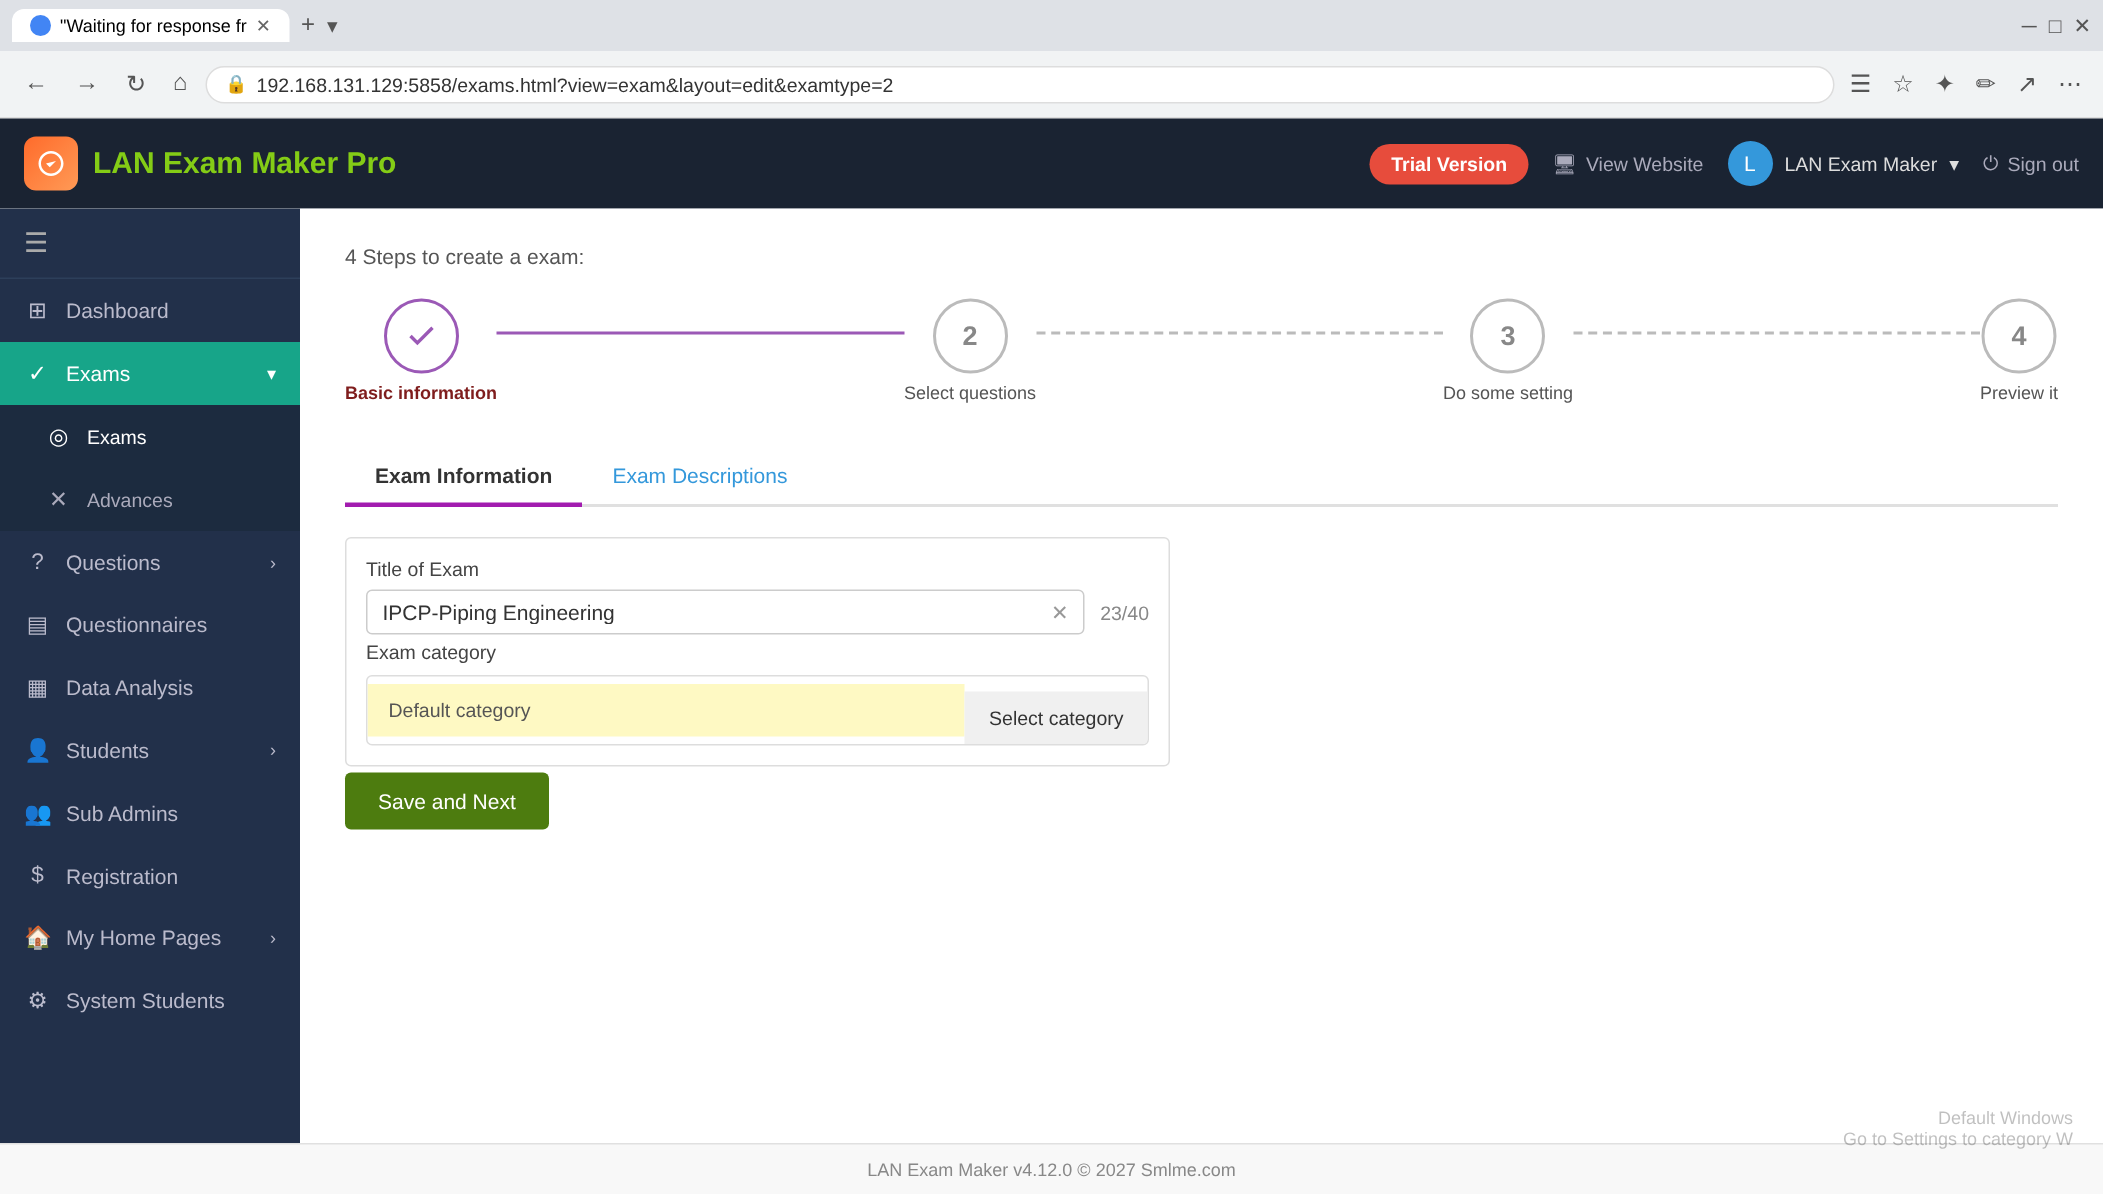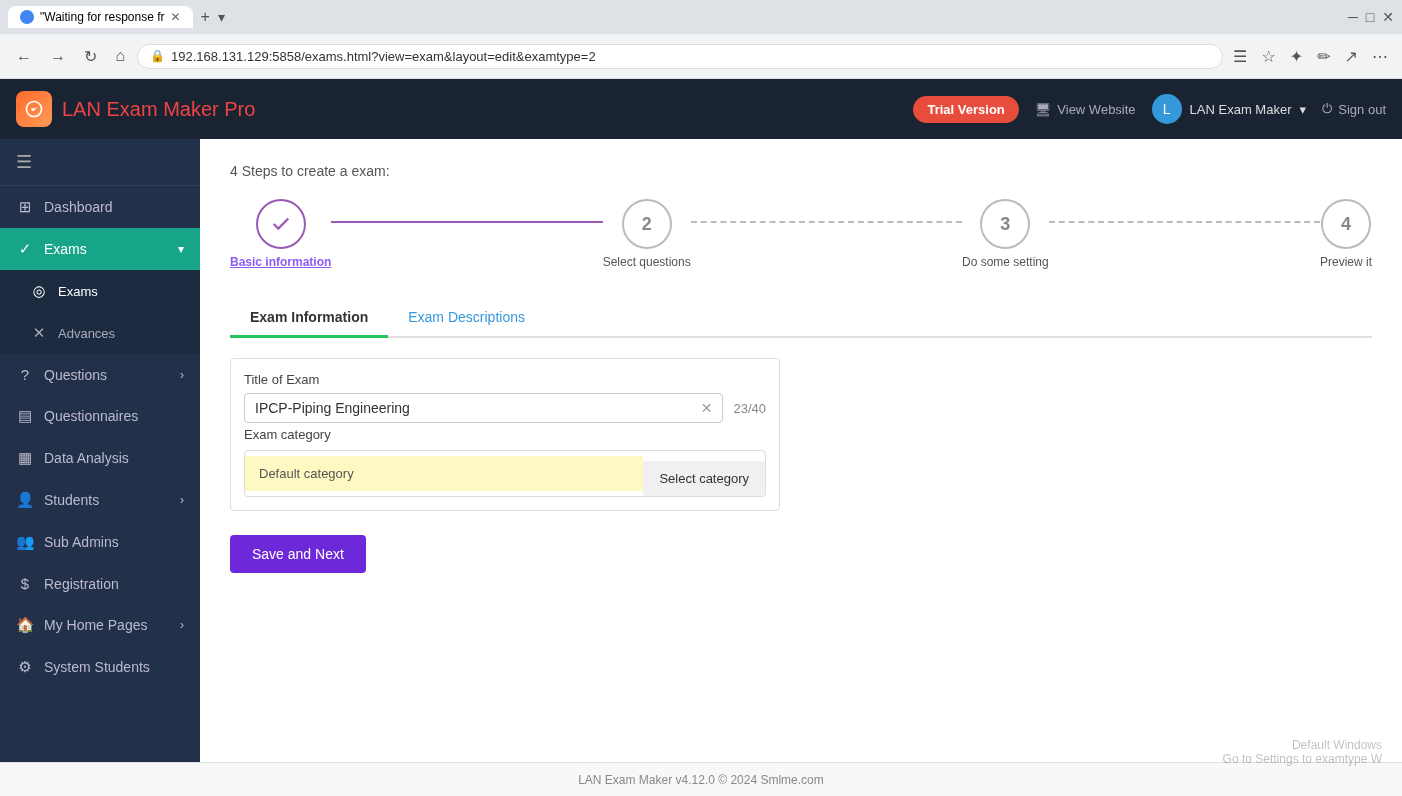--- a/index.html
+++ b/index.html
@@ -19,21 +19,21 @@
     .browser-address-bar .lock-icon { color: #888; font-size: 12px; }
     .browser-toolbar-right { display: flex; align-items: center; gap: 6px; }
     .browser-icon-btn { background: none; border: none; cursor: pointer; color: #555; font-size: 16px; padding: 4px; }
 
     
     .app-wrapper { display: flex; flex-direction: column; height: calc(796px - 78px); }
     .app-header { background: #1a2332; display: flex; align-items: center; padding: 0 16px; height: 60px; gap: 16px; }
     .app-logo { display: flex; align-items: center; gap: 10px; flex: 1; }
     .logo-icon { width: 36px; height: 36px; background: linear-gradient(135deg, #ff6b2b, #ff9a56); border-radius: 8px; display: flex; align-items: center; justify-content: center; }
     .logo-icon svg { width: 20px; height: 20px; fill: white; }
-    .app-title { color: #ef4444; font-size: 20px; font-weight: 400; }
+    .app-title { color: #84cc16; font-size: 20px; font-weight: 700; }
     .trial-badge { background: #e74c3c; color: white; padding: 6px 14px; border-radius: 20px; font-size: 13px; font-weight: 600; }
     .header-link { color: #aab; font-size: 13px; cursor: pointer; display: flex; align-items: center; gap: 6px; }
     .header-user { display: flex; align-items: center; gap: 8px; color: #ddd; font-size: 13px; cursor: pointer; }
     .user-avatar { width: 30px; height: 30px; background: #3498db; border-radius: 50%; display: flex; align-items: center; justify-content: center; color: white; font-size: 14px; }
     .header-signout { color: #aab; font-size: 13px; cursor: pointer; display: flex; align-items: center; gap: 6px; }
 
     
     .main-layout { display: flex; flex: 1; overflow: hidden; }
 
     
@@ -52,46 +52,46 @@
 
     .steps-title { color: #555; font-size: 14px; margin-bottom: 20px; }
 
     
     .steps-container { display: flex; align-items: center; margin-bottom: 30px; }
     .step-item { display: flex; flex-direction: column; align-items: center; position: relative; }
     .step-circle { width: 50px; height: 50px; border-radius: 50%; border: 2px solid #9b59b6; display: flex; align-items: center; justify-content: center; font-size: 18px; font-weight: 600; background: white; color: #9b59b6; z-index: 1; }
     .step-circle.completed { background: white; border-color: #9b59b6; color: #9b59b6; }
     .step-circle.inactive { border-color: #bbb; color: #888; }
     .step-label { font-size: 12px; color: #555; margin-top: 6px; text-align: center; font-weight: 500; }
-    .step-label.bold { font-weight: 700; color: #8b5cf6; text-decoration: underline; }
+    .step-label.bold { font-weight: 700; color: #7f1d1d; }
     .step-connector { flex: 1; height: 2px; margin-top: -24px; }
     .step-connector.solid { background: #9b59b6; }
     .step-connector.dashed { border-top: 2px dashed #bbb; background: none; }
 
     
     .tabs-bar { display: flex; border-bottom: 2px solid #e0e0e0; margin-bottom: 20px; }
     .tab-btn { padding: 10px 20px; cursor: pointer; font-size: 14px; color: #888; border-bottom: 3px solid transparent; margin-bottom: -2px; background: none; border-top: none; border-left: none; border-right: none; }
-    .tab-btn.active { color: #333; border-bottom: 3px solid #22c55e; font-weight: 600; }
+    .tab-btn.active { color: #333; border-bottom: 3px solid #a21caf; font-weight: 600; }
     .tab-btn.blue { color: #3498db; }
 
     
     .form-card { border: 1px solid #ddd; border-radius: 4px; padding: 13px; max-width: 550px; }
     .form-label { font-size: 13px; color: #444; margin-bottom: 6px; }
     .title-input-row { display: flex; align-items: center; gap: 10px; margin-bottom: 4px; }
     .title-input-wrapper { flex: 1; display: flex; align-items: center; border: 1px solid #ccc; border-radius: 4px; padding: 6px 10px; }
     .title-input { flex: 1; border: none; outline: none; font-size: 14px; color: #333; }
     .clear-btn { cursor: pointer; color: #999; font-size: 14px; background: none; border: none; }
     .char-count { font-size: 13px; color: #888; white-space: nowrap; }
     .category-label { font-size: 13px; color: #444; margin-bottom: 8px; }
     .category-row { display: flex; align-items: center; border: 1px solid #ddd; border-radius: 4px; overflow: hidden; }
     .category-default { flex: 1; padding: 10px 14px; font-size: 13px; color: #555; background: #fef9c3; }
     .category-select-btn { padding: 10px 16px; background: #f0f0f0; border-left: 1px solid #ddd; font-size: 13px; color: #333; cursor: pointer; border: none; margin-top: 10px; }
 
     
-    .save-btn { margin-top: 24px; background: #6d28d9; color: white; border: none; padding: 11px 22px; border-radius: 4px; font-size: 14px; cursor: pointer; }
+    .save-btn { margin-top: 4px; background: #4d7c0f; color: white; border: none; padding: 11px 22px; border-radius: 4px; font-size: 14px; cursor: pointer; }
 
     
     .app-footer { background: #f8f8f8; border-top: 1px solid #e0e0e0; text-align: center; padding: 10px; font-size: 12px; color: #888; }
 
     
     .windows-watermark { position: fixed; bottom: 30px; right: 20px; color: rgba(0,0,0,0.25); font-size: 12px; text-align: right; pointer-events: none; }
   </style>
 </head>
 <body>
 
@@ -296,20 +296,20 @@
           <button class="category-select-btn">Select category</button>
         </div>
       </div>
 
       
       <button class="save-btn">Save and Next</button>
     </div>
   </div>
 
   <div class="app-footer">
-    <span>LAN Exam Maker v4.12.0 © 2024 Smlme.com</span>
+    <span>LAN Exam Maker v4.12.0 © 2027 Smlme.com</span>
   </div>
 </div>
 
 <div class="windows-watermark">
   <div>Default Windows</div>
-  <div>Go to Settings to examtype W</div>
+  <div>Go to Settings to category W</div>
 </div>
 
 </body></html>

